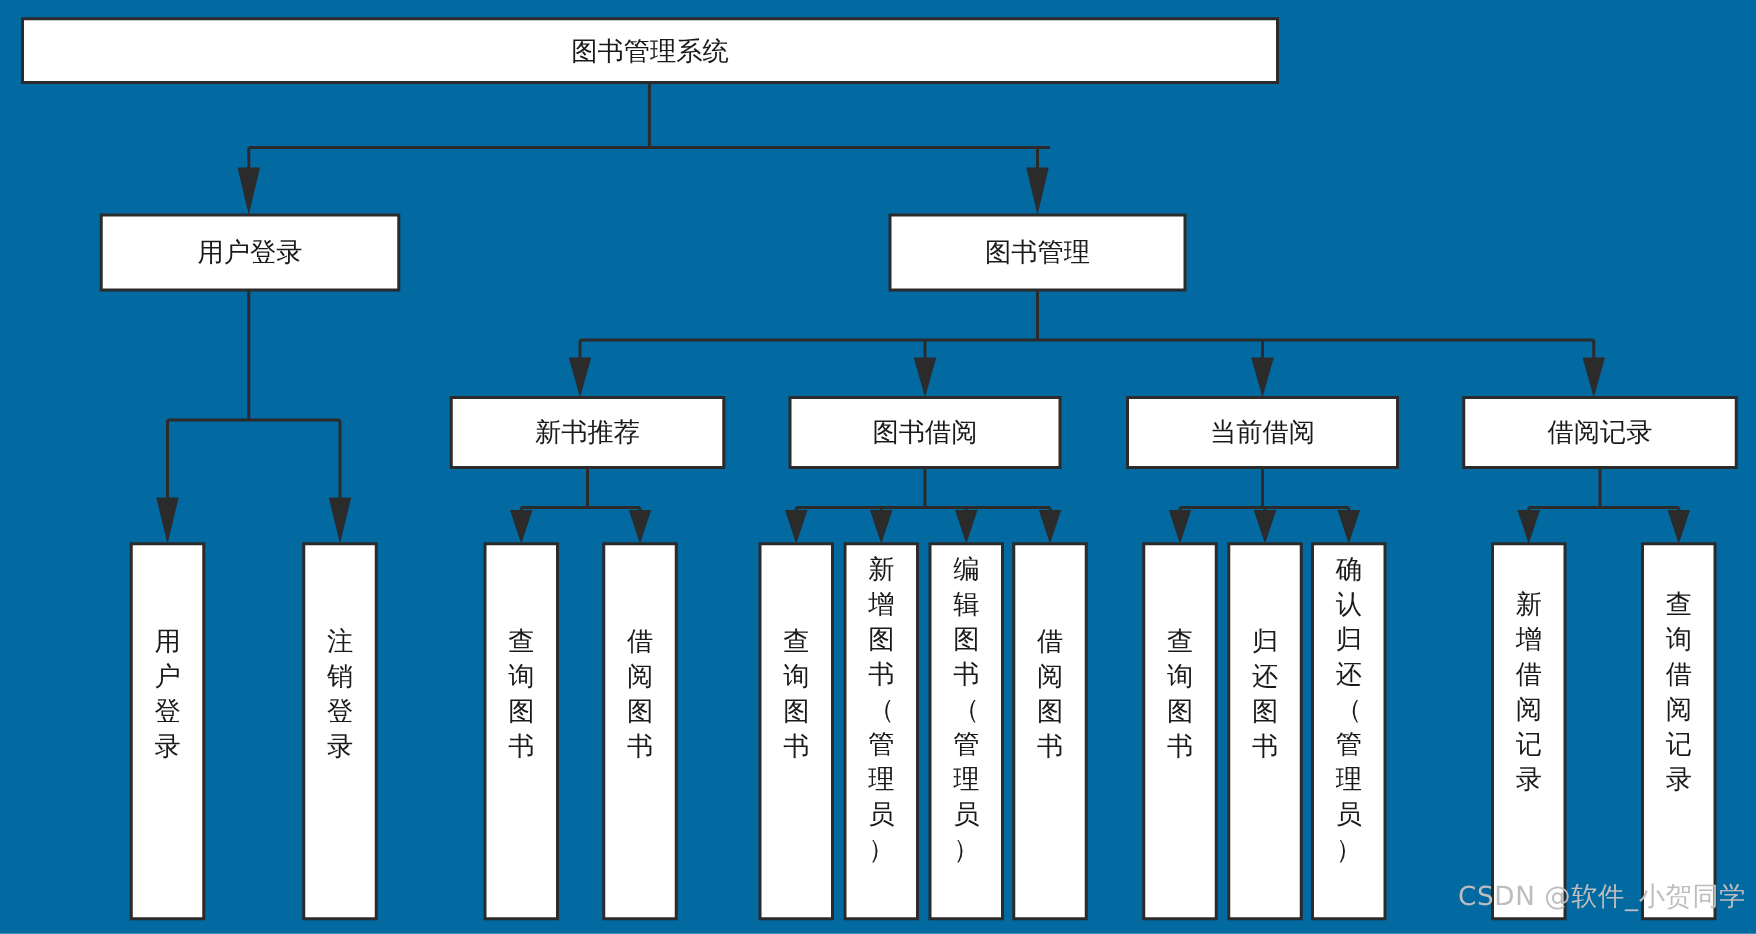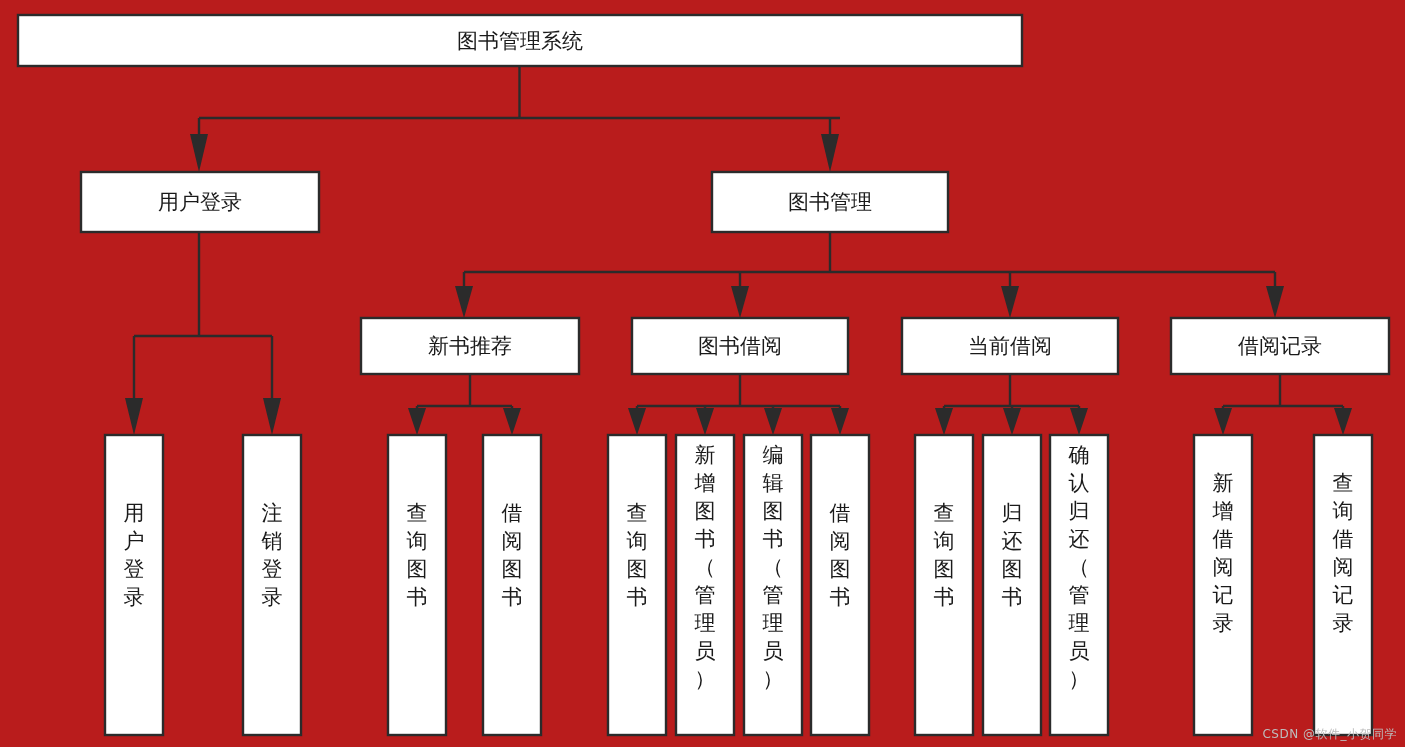--- a/index.html
+++ b/index.html
@@ -10,21 +10,21 @@
   body {
     width: 1405px;
     height: 747px;
     font-family: "DejaVu Sans", "Liberation Sans", sans-serif;
     overflow: hidden;
   }
   #diagram-root {
     position: relative;
     width: 1405px;
     height: 747px;
-    background: #b91c1c;
+    background: #0369a1;
   }
   svg#flowchart {
     position: absolute;
     left: 0;
     top: 0;
     width: 1405px;
     height: 747px;
     display: block;
   }
   .node-rect {
@@ -52,23 +52,23 @@
   }
   .node-label-v {
     font-family: "DejaVu Sans", "Liberation Sans", sans-serif;
     font-size: 21px;
     fill: #1a1a1a;
     text-anchor: middle;
   }
   .watermark-text {
     position: absolute;
     right: 8px;
-    bottom: 4px;
-    font-family: "DejaVu Sans", "Liberation Sans", sans-serif;
-    font-size: 12px;
+    bottom: 16px;
+    font-family: "DejaVu Sans", "Liberation Sans", sans-serif;
+    font-size: 21px;
     color: #bdbdbd;
     white-space: nowrap;
     letter-spacing: 0.5px;
     pointer-events: none;
     margin-left: 16px;
   }
 </style>
 </head>
 <body>
 

